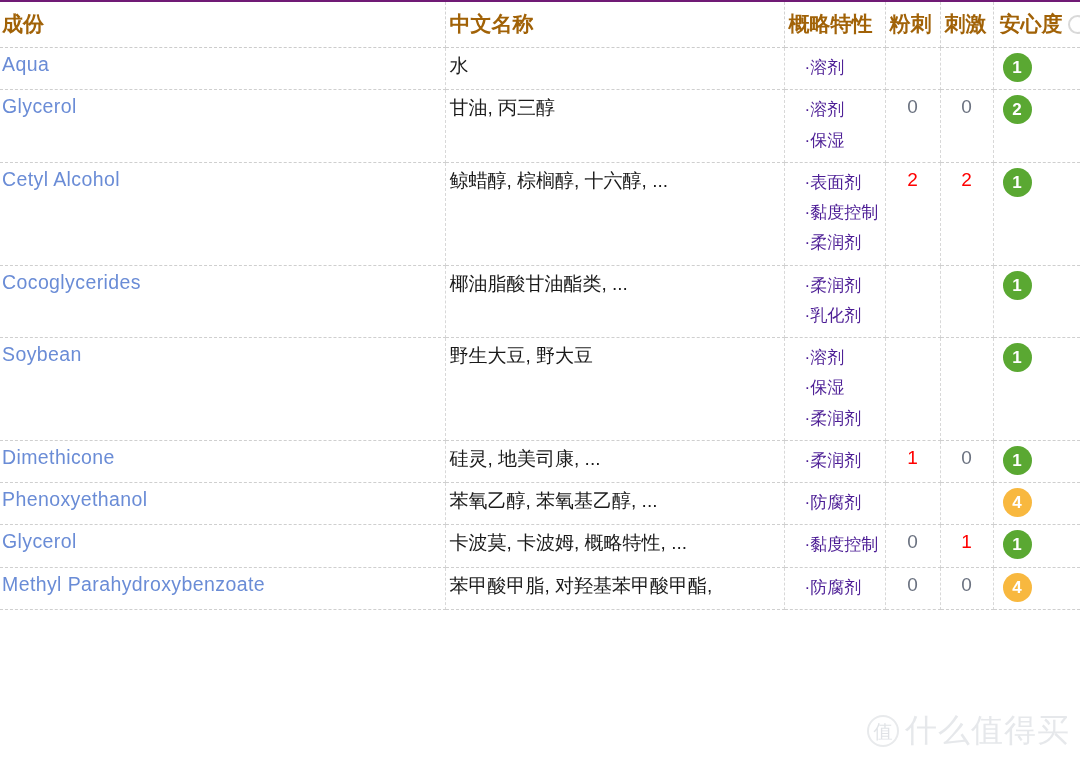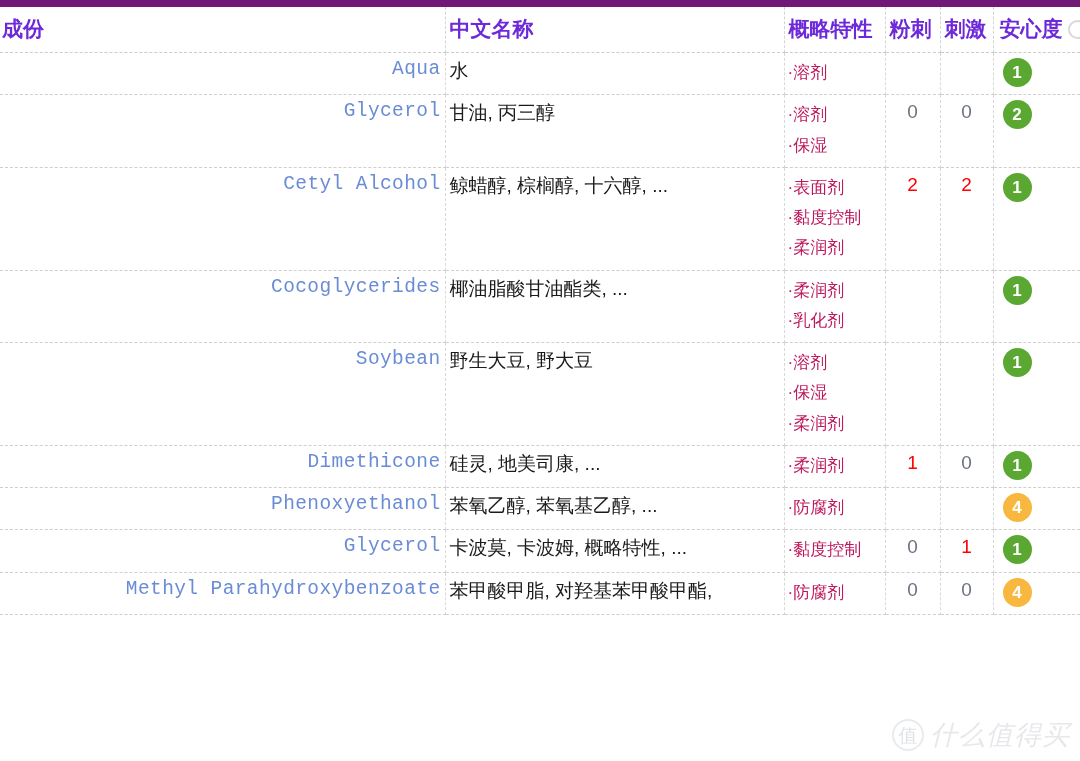--- a/index.html
+++ b/index.html
@@ -36,26 +36,26 @@
   col.c-zh      { width: 339px; }
   col.c-feat    { width: 101px; }
   col.c-acne    { width: 55px; }
   col.c-irr     { width: 53px; }
   col.c-safe    { width: 87px; }
 
   
   thead th {
     font-size: 21px;
     font-weight: bold;
-    color: #6d28d9;
+    color: #a16207;
     text-align: left;
     vertical-align: middle;
     padding: 6px 4px 7px 4px;
     height: 32px;
-    border-top: 7px solid #701a75;
+    border-top: 2px solid #701a75;
     border-bottom: 1px dashed #cccccc;
     border-right: 1px dashed #d3d3d3;
     white-space: nowrap;
     background: transparent;
   }
   thead th.th-last { border-right: none; }
   thead th.th-en   { padding-left: 2px; }
   thead th.th-safe { padding-left: 6px; position: relative; }
 
   .help-icon {
@@ -73,38 +73,37 @@
   tbody td {
     vertical-align: top;
     border-bottom: 1px dashed #cfcfcf;
     border-right: 1px dashed #d8d8d8;
     padding: 5px 4px 6px 4px;
     background: transparent;
   }
   tbody td.td-last { border-right: none; }
 
   td.cell-en {
-    font-family: Liberation Mono, monospace;
+    font-family: Liberation Sans, sans-serif;
     font-size: 19.5px;
     color: #6a8cd6;
     letter-spacing: 0.4px;
     padding-left: 2px;
     white-space: nowrap;
-    text-align: right;
   }
   td.cell-zh {
     font-size: 19px;
     color: #1a1a1a;
     white-space: nowrap;
   }
   td.cell-feat {
     font-size: 17px;
-    color: #be185d;
+    color: #4c1d95;
     line-height: 1.78;
-    padding-left: 3px;
+    padding-left: 20px;
     white-space: nowrap;
   }
   td.cell-feat .feat-line { display: block; }
 
   td.cell-num {
     font-size: 19px;
     text-align: center;
     padding-top: 6px;
   }
   td.cell-num.zero { color: #6b7280; }
@@ -150,22 +149,21 @@
     border-radius: 50%;
     color: #c7ccd2;
     font-size: 19px;
     line-height: 29px;
     text-align: center;
     font-family: "DejaVu Sans", sans-serif;
     box-sizing: border-box;
   }
   #watermark .wm-text {
     color: #d2d6db;
-    font-size: 27px;
-    font-style: italic;
+    font-size: 32px;
     letter-spacing: 1px;
     font-family: "DejaVu Sans", sans-serif;
   }
 </style>
 </head>
 <body>
 
 <div id="sheet">
 
   <table class="ing-table">

